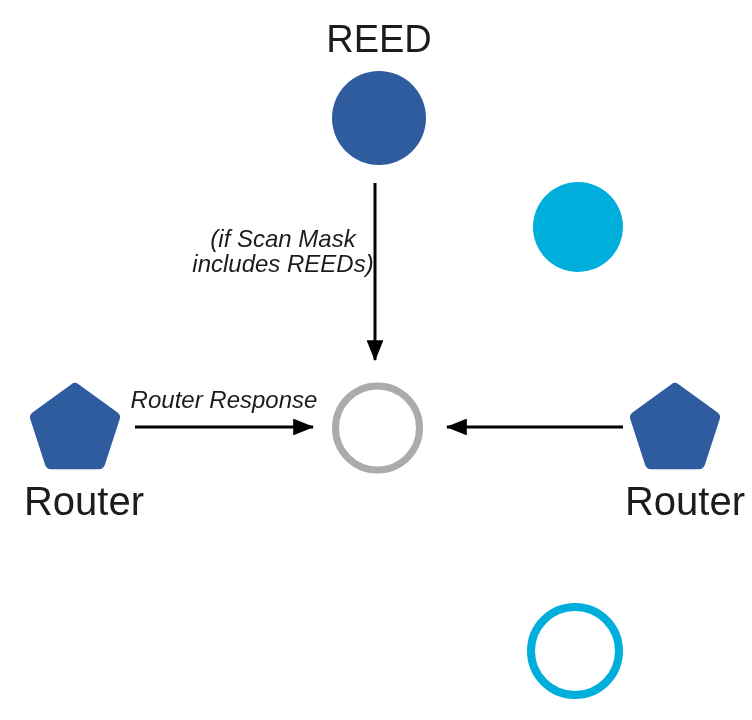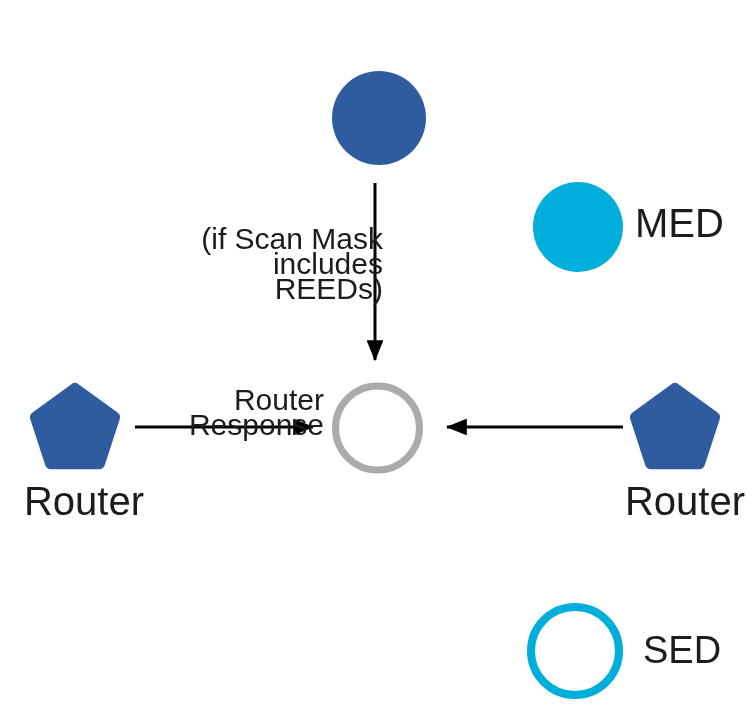--- a/index.html
+++ b/index.html
@@ -13,23 +13,24 @@
   .canvas svg{position:absolute;left:0;top:0;}
   .label{
     position:absolute;
     color:var(--color-text,#1c1c1c);
     line-height:1;
     white-space:pre-line;
   }
   .node-label{font-size:38px;}
   .node-label-lg{font-size:40px;}
   .edge-label{
-    font-size:30px;
+    font-size:24px;
+    font-style:italic;
     line-height:25px;
-    text-align:right;
+    text-align:center;
   }
   .centered{text-align:center;}
 </style>
 </head>
 <body>
 
 <div class="canvas">
 
   <svg width="752" height="720" viewBox="0 0 752 720">
     <defs>
@@ -50,24 +51,23 @@
 
     <polygon points="675,389 714,417.3 699.1,463.2 650.9,463.2 636,417.3" stroke-width="12" stroke-linejoin="round" fill="#2E5C9E" stroke="#2E5C9E"></polygon>
 
     <line x1="375" y1="183" x2="375" y2="360" stroke-width="3" marker-end="url(#ah)" stroke="#000000"></line>
 
     <line x1="135" y1="427" x2="313" y2="427" stroke-width="3" marker-end="url(#ah)" stroke="#000000"></line>
 
     <line x1="623" y1="427" x2="447" y2="427" stroke-width="3" marker-end="url(#ah)" stroke="#000000"></line>
   </svg>
 
+  <div class="label node-label centered" style="left:279px;top:20px;width:200px;">REED</div>
 
-  <div class="label node-label-lg" style="left:635px;top:203px;">MED</div>
 
-  <div class="label node-label" style="left:643px;top:631px;">SED</div>
 
   <div class="label node-label-lg centered" style="left:-16px;top:481px;width:200px;">Router</div>
 
   <div class="label node-label-lg centered" style="left:585px;top:481px;width:200px;">Router</div>
 
   <div class="label edge-label" style="left:183px;top:226px;width:200px;">(if Scan Mask
 includes REEDs)</div>
 
   <div class="label edge-label" style="left:124px;top:387px;width:200px;">Router Response</div>
 

